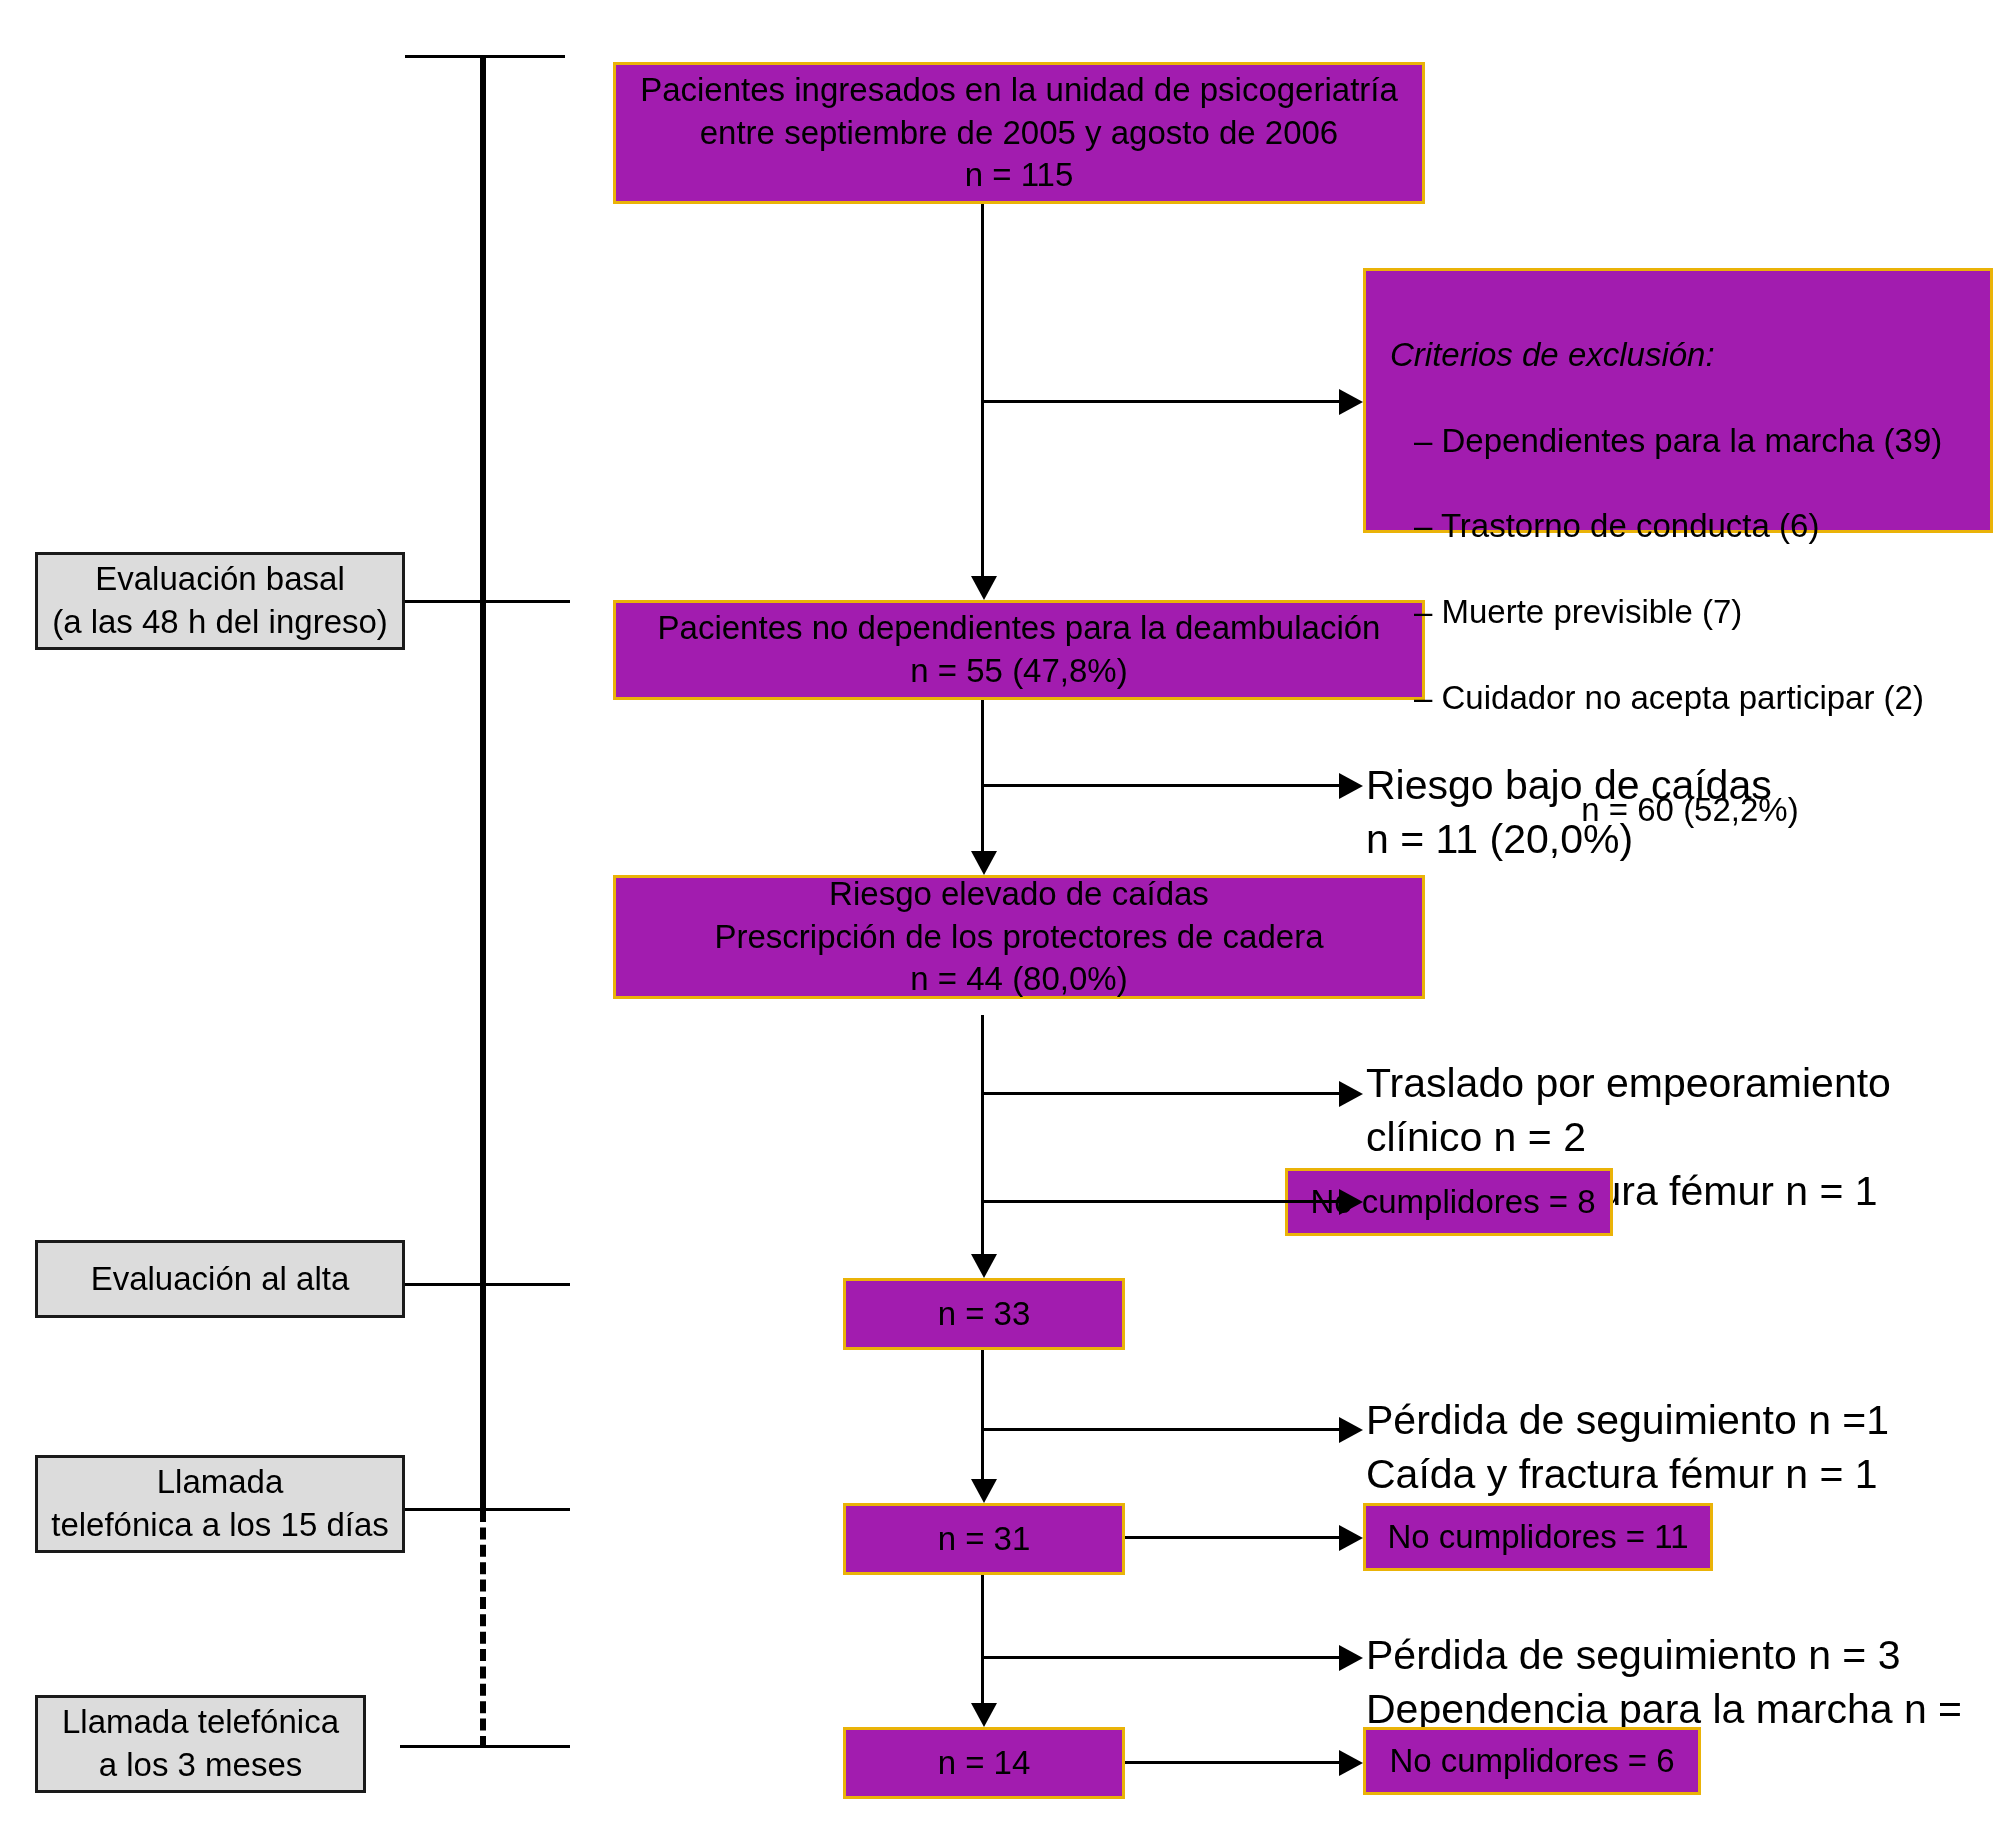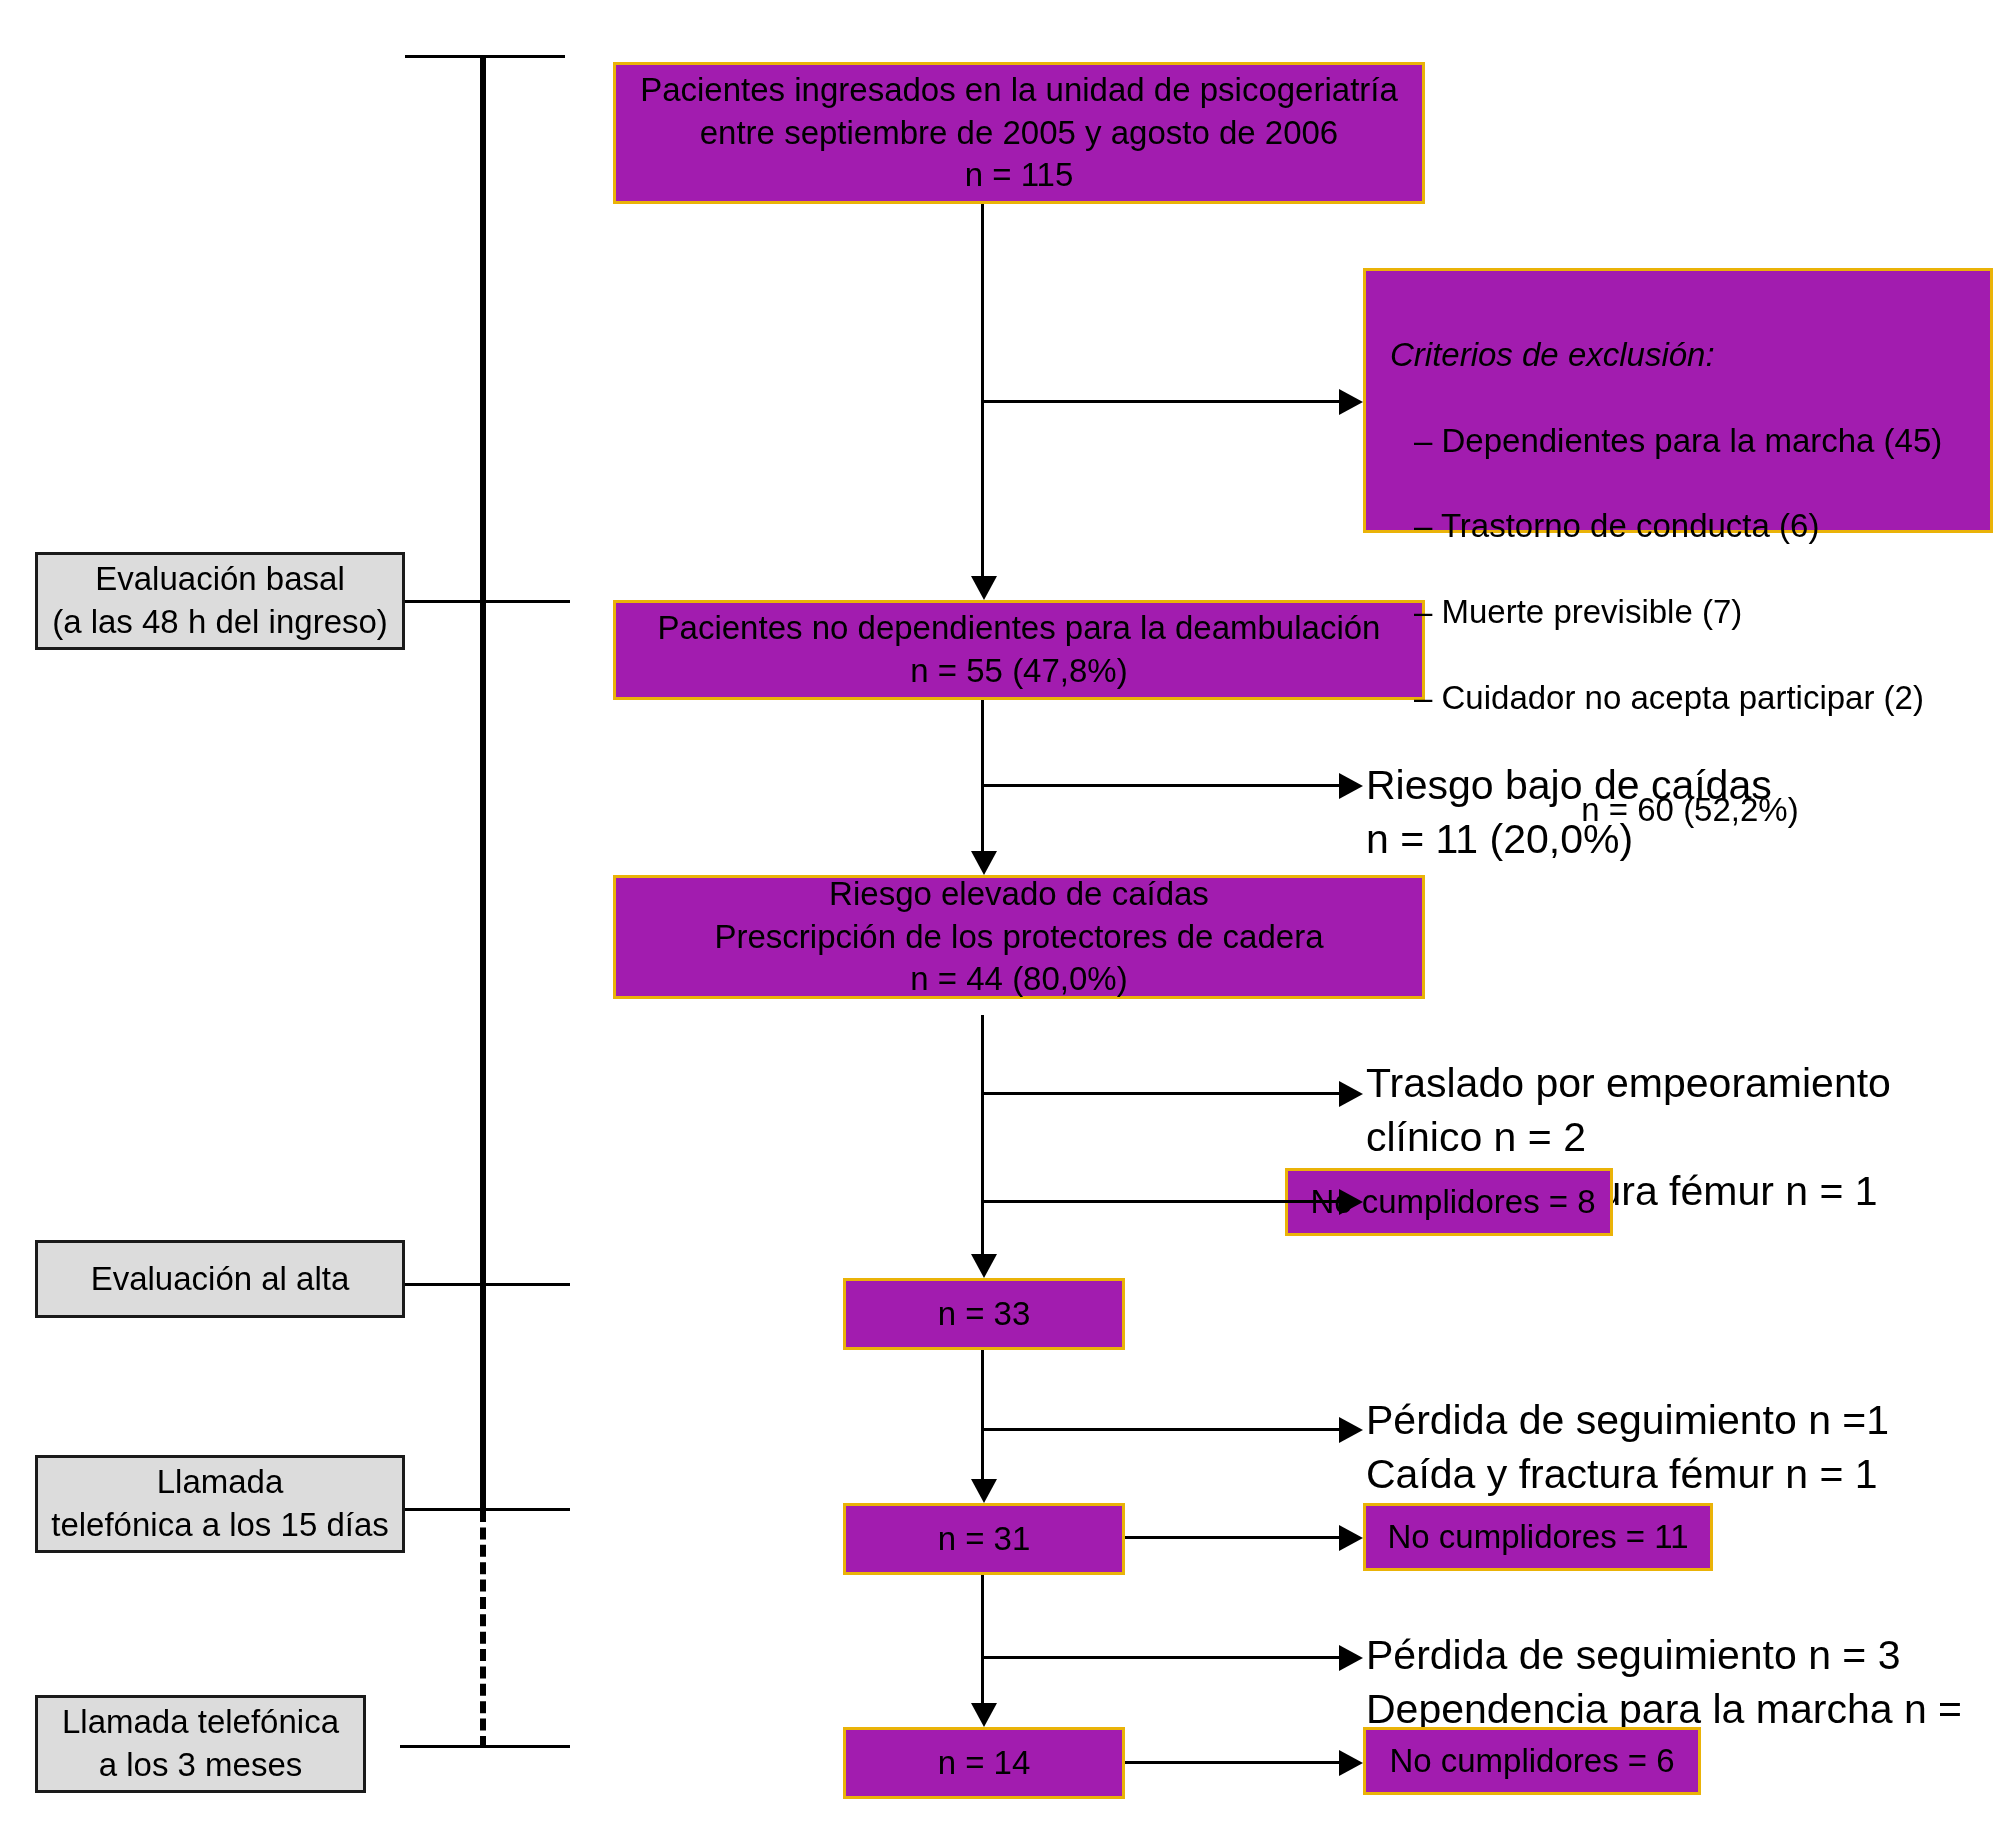--- a/index.html
+++ b/index.html
@@ -99,21 +99,21 @@
 n = 44 (80,0%)</div>
 
   <div class="box" style="left:843px; top:1278px; width:282px; height:72px;">n = 33</div>
 
   <div class="box" style="left:843px; top:1503px; width:282px; height:72px;">n = 31</div>
 
   <div class="box" style="left:843px; top:1727px; width:282px; height:72px;">n = 14</div>
 
   <div class="box left-align" style="left:1363px; top:268px; width:630px; height:265px; display:block; padding:20px 0 0 24px;">
     <span style="display:block;font-style:italic;">Criterios de exclusión:</span>
-    <span class="excl-body" style="display:block;">– Dependientes para la marcha (45)</span>
+    <span class="excl-body" style="display:block;">– Dependientes para la marcha (39)</span>
     <span class="excl-body" style="display:block;">– Trastorno de conducta (6)</span>
     <span class="excl-body" style="display:block;">– Muerte previsible (7)</span>
     <span class="excl-body" style="display:block;">– Cuidador no acepta participar (2)</span>
     <span class="excl-n">n = 60 (52,2%)</span>
   </div>
 
   <div class="plain" style="left:1366px; top:758px; width:560px;">Riesgo bajo de caídas
 n = 11 (20,0%)</div>
 
   <div class="plain" style="left:1366px; top:1056px; width:620px;">Traslado por empeoramiento clínico n = 2

